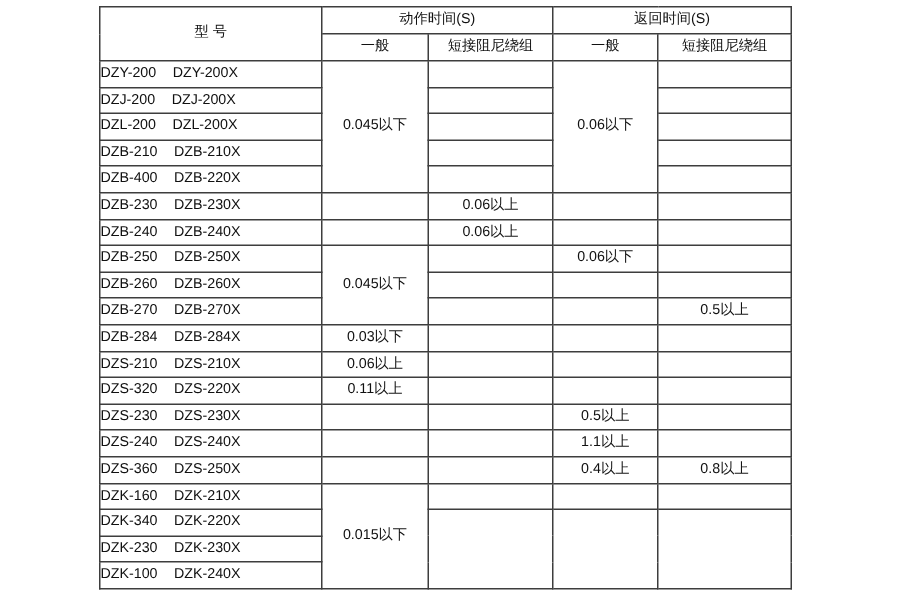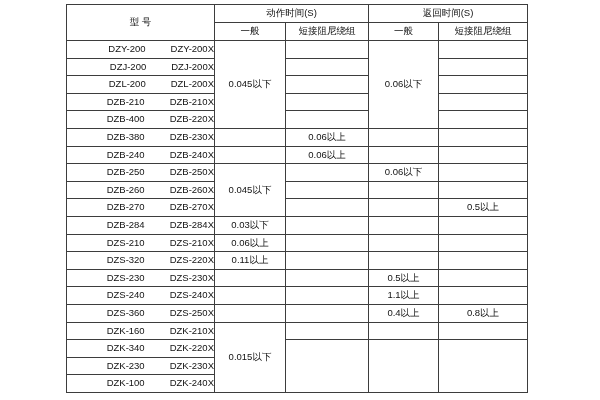--- a/index.html
+++ b/index.html
@@ -26,23 +26,23 @@
     font-size: 9.5px;
     line-height: 1.1;
     color: #111111;
     overflow: hidden;
     white-space: nowrap;
   }
   .spec thead tr { height: 18px; }
   .spec tbody tr { height: 17.6px; }
   .model-pair {
     display: flex;
-    justify-content: flex-end;
+    justify-content: flex-start;
     align-items: center;
-    gap: 25px;
+    gap: 11px;
   }
 </style>
 </head>
 <body>
 
 <div class="page">
   <table class="spec">
     <colgroup>
       <col style="width:148px">
       <col style="width:71px">
@@ -112,21 +112,21 @@
             <span>DZB-400</span>
             <span>DZB-220X</span>
           </div>
         </td>
         <td></td>
         <td></td>
       </tr>
       <tr>
         <td>
           <div class="model-pair">
-            <span>DZB-380</span>
+            <span>DZB-230</span>
             <span>DZB-230X</span>
           </div>
         </td>
         <td></td>
         <td>0.06以上</td>
         <td></td>
         <td></td>
       </tr>
       <tr>
         <td>

